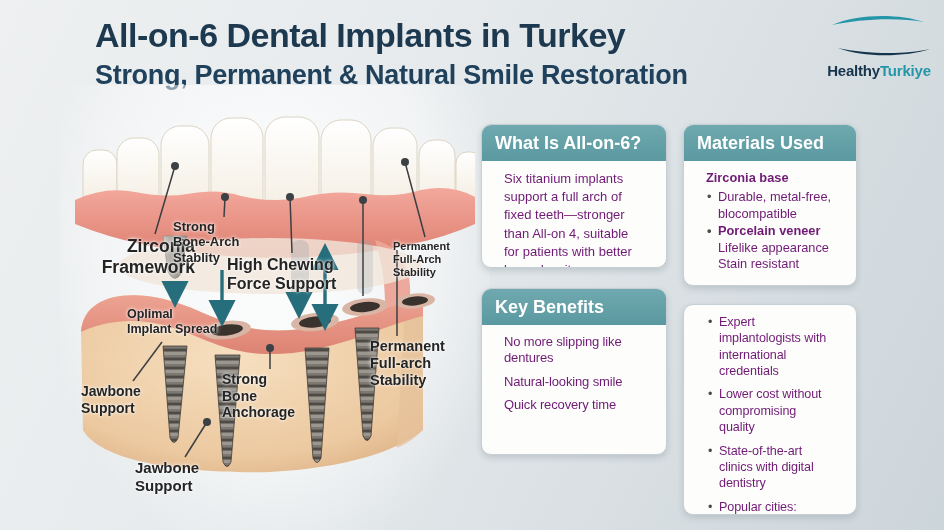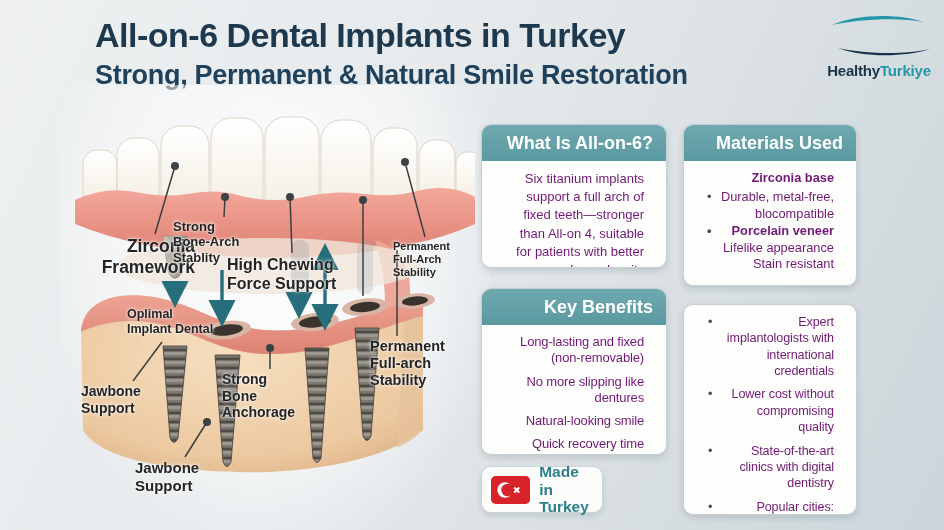--- a/index.html
+++ b/index.html
@@ -49,21 +49,20 @@
   .lb-optimal   { left: 52px;  top: 207px; width: 106px; font-size: 12.5px; font-weight: 600; }
   .lb-permlarge { left: 295px; top: 238px; width: 105px; font-size: 14.5px; }
   .lb-jaw1      { left: 6px;   top: 283px; width: 92px;  font-size: 14px; }
   .lb-anchor    { left: 147px; top: 271px; width: 96px;  font-size: 14px; }
   .lb-jaw2      { left: 60px;  top: 359px; width: 104px; font-size: 15px; }
   
   .card {
     position: absolute; background: #fdfdfc; border: 1px solid #c6d0d4;
     border-radius: 10px; box-shadow: 0 3px 6px rgba(55, 80, 90, 0.18);
     overflow: hidden;
-    text-align: right;
   }
   .card-head {
     background: linear-gradient(#6fa9af, #5a99a0);
     color: #ffffff; font-weight: 700; font-size: 18px;
     padding: 8px 13px 7px 13px;
   }
   .card-body { padding: 9px 22px; color: #701a75; font-size: 13px; line-height: 1.4; }
   .card-what      { left: 481px; top: 124px; width: 186px; height: 144px; }
   .card-materials { left: 683px; top: 124px; width: 174px; height: 162px; }
   .card-benefits  { left: 481px; top: 288px; width: 186px; height: 167px; }
@@ -233,21 +232,21 @@
 Framework</div>
     <div class="dlabel lb-bonearch">Strong
 Bone-Arch
 Stablity</div>
     <div class="dlabel lb-chewing">High Chewing
 Force Support</div>
     <div class="dlabel lb-permsmall">Permanent
 Full-Arch
 Stability</div>
     <div class="dlabel lb-optimal">Oplimal
-Implant Dental</div>
+Implant Spread</div>
     <div class="dlabel lb-permlarge">Permanent
 Full-arch
 Stability</div>
     <div class="dlabel lb-jaw1">Jawbone
 Support</div>
     <div class="dlabel lb-anchor">Strong
 Bone
 Anchorage</div>
     <div class="dlabel lb-jaw2">Jawbone
 Support</div>
@@ -265,44 +264,30 @@
       <div class="mat-bullet">Durable, metal-free, blocompatible</div>
       <div class="mat-bullet mat-bold">Porcelain veneer</div>
       <div class="mat-indent">Lifelike appearance</div>
       <div class="mat-indent">Stain resistant</div>
     </div>
   </section>
 
   <section class="card card-benefits">
     <div class="card-head">Key Benefits</div>
     <div class="card-body">
-      <div class="benefit-item">Long-lasting and fixed (non-removable)</div>
       <div class="benefit-item">No more slipping like dentures</div>
       <div class="benefit-item">Natural-looking smile</div>
       <div class="benefit-item">Quick recovery time</div>
 
     </div>
   </section>
 
   <section class="card card-why">
     <div class="card-body">
       <div class="why-item">Expert implantologists with international credentials</div>
       <div class="why-item">Lower cost without compromising quality</div>
       <div class="why-item">State-of-the-art clinics with digital dentistry</div>
       <div class="why-item">Popular cities: Istanbul, Izmir, Antalya</div>
     </div>
   </section>
 
-  <div class="badge">
-    <svg width="42" height="30" viewBox="0 0 42 30">
-      <rect width="42" height="30" rx="5" fill="#d8232a"></rect>
-      <circle cx="15" cy="15" r="8.2" fill="#ffffff"></circle>
-      <circle cx="17.8" cy="15" r="6.8" fill="#d8232a"></circle>
-      <g fill="#ffffff">
-        <rect x="23.6" y="13.9" width="8" height="2.2" rx="1" transform="rotate(45 27.6 15)"></rect>
-        <rect x="23.6" y="13.9" width="8" height="2.2" rx="1" transform="rotate(-45 27.6 15)"></rect>
-      </g>
-    </svg>
-    <div class="badge-text">Made in
-Turkey</div>
-  </div>
 
 </div>
 
 </body></html>

